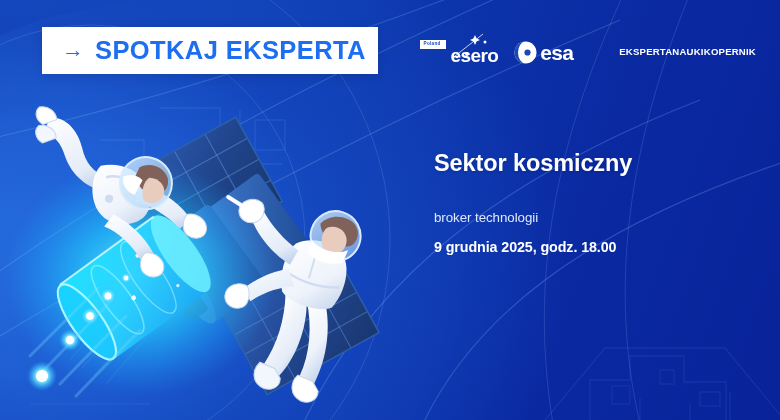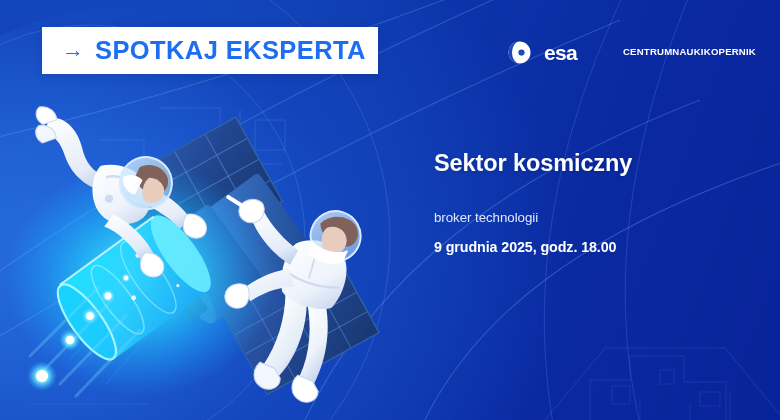--- a/index.html
+++ b/index.html
@@ -75,21 +75,21 @@
   }
   .esero-name {
     position:relative; left:30px; top:4px;
     color:#ffffff;
     font-size:19px; font-weight:bold;
     letter-spacing:-0.6px;
   }
   .esero-stars { position:absolute; left:28px; top:-2px; }
 
   
-  .esa-wrap { display:flex; align-items:center; gap:13px; }
+  .esa-wrap { display:flex; align-items:center; gap:3px; }
   .esa-globe { display:block; }
   .esa-name {
     color:#ffffff; font-size:21px; font-weight:bold;
     letter-spacing:-0.7px; position:relative; top:1px;
   }
 
   
   .cnk {
     color:#ffffff;
     font-size:9.6px;
@@ -362,32 +362,43 @@
     </g>
   </svg>
 
   <div id="banner">
     <span class="arrow">→</span>
     <span class="btxt">SPOTKAJ EKSPERTA</span>
   </div>
 
   <div id="logos">
 
+    <div class="logo esero-wrap">
+      <svg class="esero-stars" width="46" height="34" viewBox="0 0 46 34">
+        <path d="M6 26 L34 4" stroke="#ffffff" stroke-width="0.9" opacity="0.85"></path>
+        <path d="M26 5 l1.6 3.4 3.4 1.6 -3.4 1.6 -1.6 3.4 -1.6 -3.4 -3.4 -1.6 3.4 -1.6 Z" fill="#ffffff"></path>
+        <circle cx="36" cy="12" r="1.5" fill="#ffffff"></circle>
+        <circle cx="18" cy="24" r="1.9" fill="#ffffff"></circle>
+        <circle cx="8" cy="27" r="1.2" fill="#ffffff"></circle>
+      </svg>
+      <span class="esero-badge">Poland</span>
+      <span class="esero-name">esero</span>
+    </div>
 
     <div class="logo esa-wrap">
       <svg class="esa-globe" width="23" height="23" viewBox="0 0 23 23">
         <circle cx="11.5" cy="11.5" r="11" fill="#ffffff"></circle>
         <path d="M11.5 0.5 A11 11 0 0 0 11.5 22.5 A7.5 11 0 0 1 11.5 0.5 Z" fill="#1a48b8"></path>
         <circle cx="13.5" cy="11.5" r="3.1" fill="#1a48b8"></circle>
       </svg>
       <span class="esa-name">esa</span>
     </div>
 
     <div class="logo cnk">
-      <div>CENTRUM</div>
+      <div>EKSPERTA</div>
       <div>NAUKI</div>
       <div>KOPERNIK</div>
     </div>
 
   </div>
 
   <div id="textcol">
     <div id="headline">
       <div>Sektor kosmiczny</div>
     </div>

